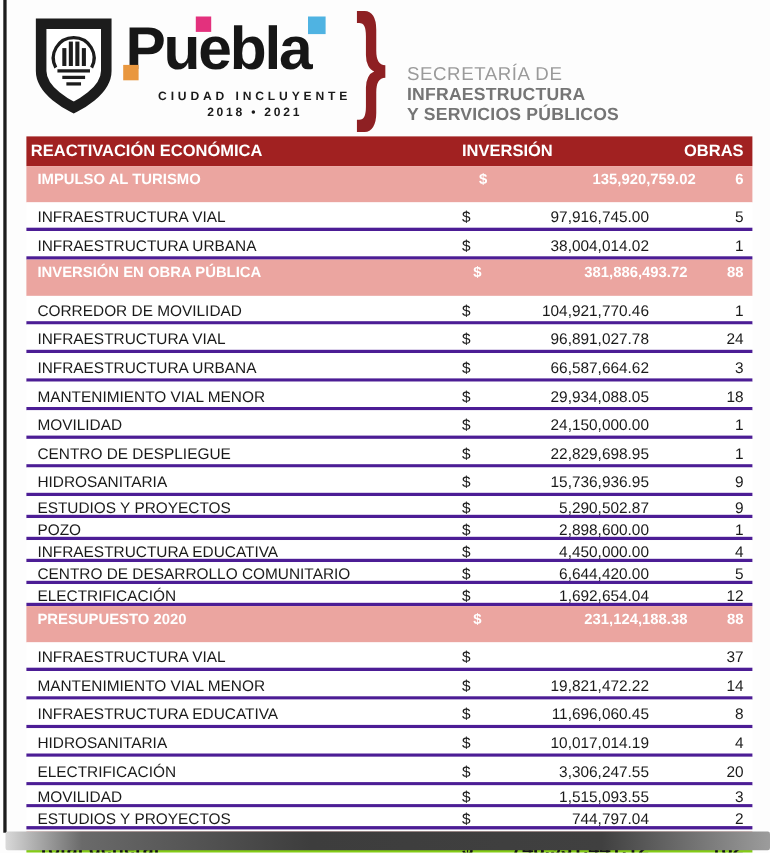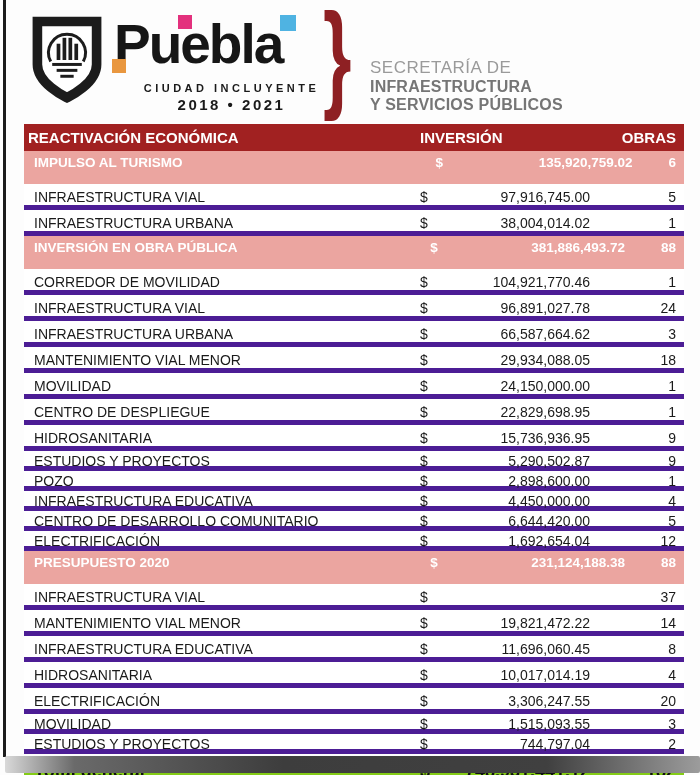--- a/index.html
+++ b/index.html
@@ -15,39 +15,39 @@
   .logo-block { position:absolute; left:30px; top:13px; display:flex; align-items:flex-start; }
   .shield { width:74px; height:94px; }
   .wordmark-wrap { margin-left:10px; width:235px; }
   .wordmark { position:relative; height:66px; }
   .wordmark-text { font-size:55px; font-weight:800; letter-spacing:-2px; color:#161616; line-height:62px; }
   .sq { position:absolute; }
   .sq-orange { width:14px; height:14px; left:-2px; top:46px; background:#E9973F; }
   .sq-magenta { width:14px; height:14px; left:64px; top:2px; background:#E3317D; }
   .sq-blue { width:16px; height:16px; left:166px; top:2px; background:#4FB3E2; }
   .tagline { font-size:11px; font-weight:bold; letter-spacing:3.5px; color:#1a1a1a; text-align:center; margin-top:3px; }
-  .years { font-size:15px; font-weight:bold; letter-spacing:2.5px; color:#1a1a1a; text-align:center; margin-top:2px; }
+  .years { font-size:11px; font-weight:bold; letter-spacing:2.5px; color:#1a1a1a; text-align:center; margin-top:2px; }
 
   .brace { position:absolute; left:323px; top:-4px; color:#8E2023; font-size:118px; font-weight:bold;
            transform:scaleX(0.62); transform-origin:left top; line-height:118px; }
 
   .dept { position:absolute; left:370px; top:30px; }
   .dept-line1 { font-size:17px; color:#9a9a9a; letter-spacing:0.5px;margin-top:28px; }
   .dept-line2, .dept-line3 { font-size:16px; font-weight:bold; color:#757575; line-height:1.13; letter-spacing:0.2px; }
 
   
   .table { position:absolute; left:24px; top:124px; width:660px; }
   .thead { display:flex; background:#A12121; color:#ffffff; font-weight:bold; font-size:15px;
            height:27px; line-height:27px; }
   .h-label { width:396px; padding-left:4px; }
   .h-inv   { width:170px; }
   .h-obras { flex:1; text-align:right; padding-right:8px; }
 
   .row { display:flex; height:26px; line-height:26px; font-size:14px; color:#1a1a1a;
-         border-bottom:5px solid #4c1d95; background:#fff; }
+         border-bottom:3px solid #4c1d95; background:#fff; }
   .row.compact { height:20px; line-height:20px; }
   .row.category { background:#EBA5A0; color:#ffffff; height:33px; line-height:23px;
                   font-size:13.5px; border-bottom:none; font-weight:700;gap:36px; }
   .c-label { width:396px; padding-left:10px; white-space:nowrap; overflow:hidden; }
   .c-cur   { width:20px; }
   .c-amt   { width:150px; text-align:right; }
   .c-obras { flex:1; text-align:right; padding-right:8px; }
 
   .total-sep { height:3px; background:#D4807B; margin-top:2px; }
   .total-row { display:flex; height:25px; line-height:25px; font-size:18px; font-weight:bold;

